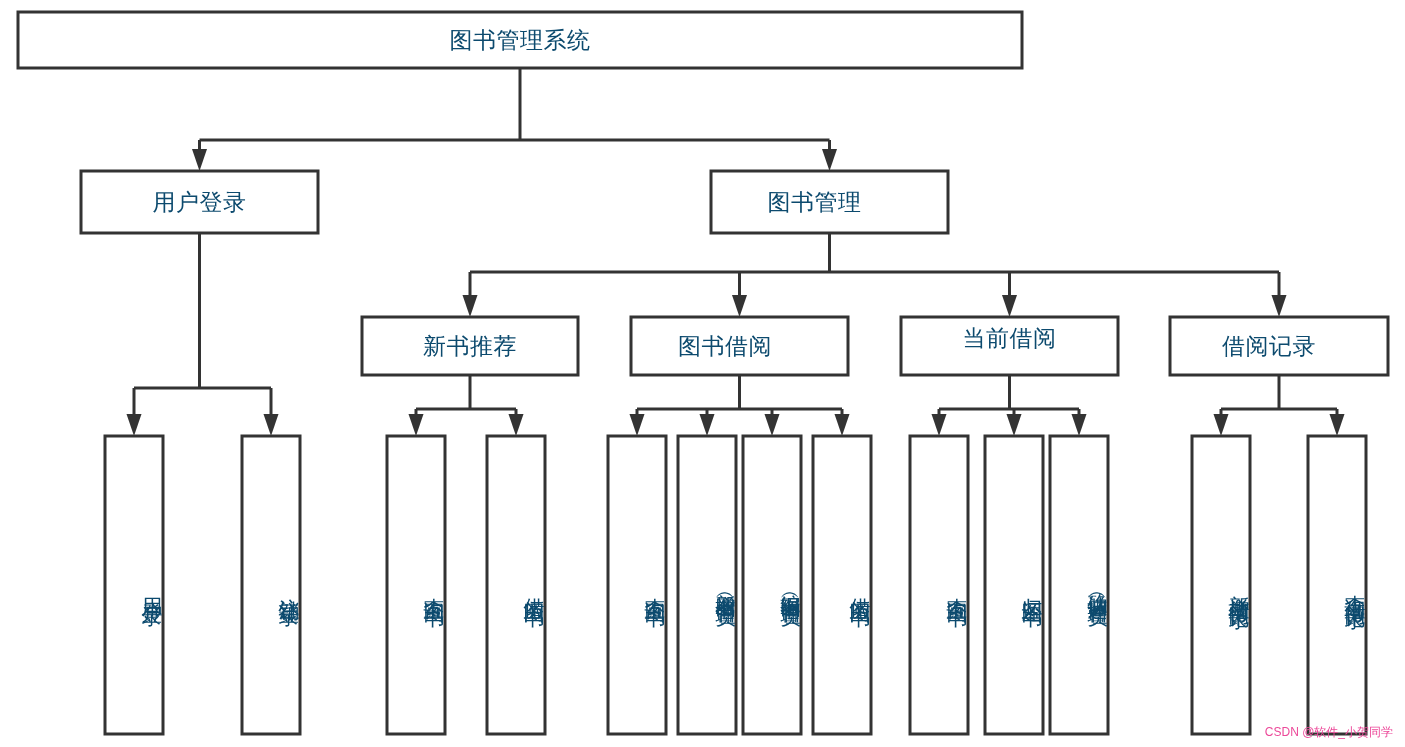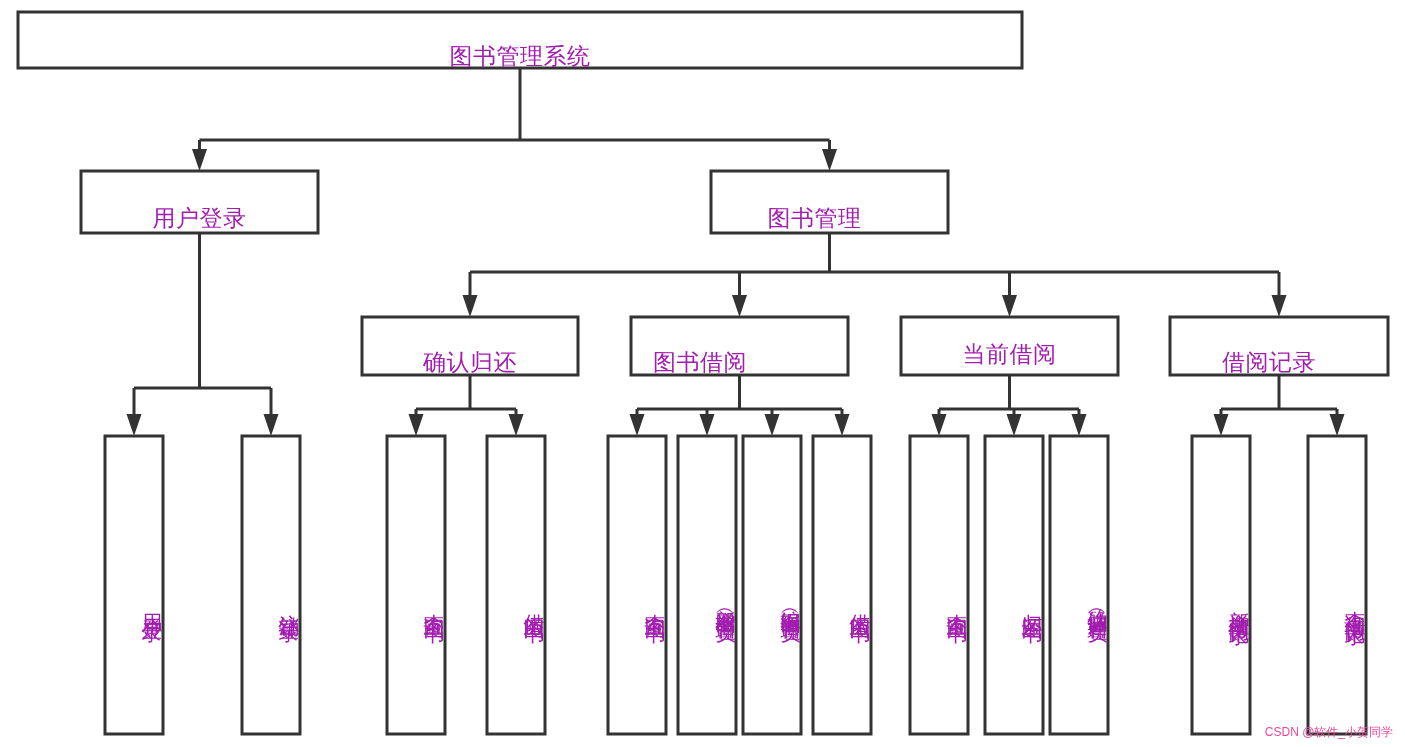--- a/index.html
+++ b/index.html
@@ -37,26 +37,25 @@
   }
   .arrow-head {
     fill: #333333;
     stroke: none;
   }
   .node-label {
     position: absolute;
     display: flex;
     align-items: center;
     justify-content: center;
-    color: #a21caf;
+    color: #0c4a6e;
     font-family: "Liberation Sans", "DejaVu Sans", sans-serif;
     pointer-events: none;
     text-align: center;
     line-height: 1.06;
-    margin-top: 16px;
   }
   .node-label.horizontal {
     font-size: 23px;
     letter-spacing: 0.5px;
   }
   .node-label.vertical {
     writing-mode: vertical-rl;
     text-orientation: upright;
     font-size: 21px;
     letter-spacing: 3px;
@@ -159,22 +158,22 @@
         <rect class="node-box" x="1050" y="436" width="58" height="298"></rect>
         <rect class="node-box" x="1192" y="436" width="58" height="298"></rect>
         <rect class="node-box" x="1308" y="436" width="58" height="298"></rect>
       </g>
   </svg>
 
   <div id="labels-layer">
       <div class="node-label horizontal" style="left: 18px; top: 12px; width: 1004px; height: 56px;">图书管理系统</div>
       <div class="node-label horizontal" style="left: 81px; top: 171px; width: 237px; height: 62px;">用户登录</div>
       <div class="node-label horizontal" style="left: 711px; top: 171px; width: 207px; height: 62px;">图书管理</div>
-      <div class="node-label horizontal" style="left: 362px; top: 317px; width: 216px; height: 58px;">确认归还</div>
-      <div class="node-label horizontal" style="left: 605px; top: 317px; width: 190px; height: 58px;">图书借阅</div>
+      <div class="node-label horizontal" style="left: 362px; top: 317px; width: 216px; height: 58px;">新书推荐</div>
+      <div class="node-label horizontal" style="left: 630px; top: 317px; width: 190px; height: 58px;">图书借阅</div>
       <div class="node-label horizontal" style="left: 901px; top: 317px; width: 217px; height: 42px;">当前借阅</div>
       <div class="node-label horizontal" style="left: 1170px; top: 317px; width: 198px; height: 58px;">借阅记录</div>
       <div class="node-label vertical" style="left: 105px; top: 436px; width: 58px; height: 298px;">用户登录</div>
       <div class="node-label vertical" style="left: 242px; top: 436px; width: 58px; height: 298px;">注销登录</div>
       <div class="node-label vertical" style="left: 387px; top: 436px; width: 58px; height: 298px;">查询图书</div>
       <div class="node-label vertical" style="left: 487px; top: 436px; width: 58px; height: 298px;">借阅图书</div>
       <div class="node-label vertical" style="left: 608px; top: 436px; width: 58px; height: 298px;">查询图书</div>
       <div class="node-label vertical tall-text" style="left: 678px; top: 436px; width: 58px; height: 298px;">新增图书（管理员）</div>
       <div class="node-label vertical tall-text" style="left: 743px; top: 436px; width: 58px; height: 298px;">编辑图书（管理员）</div>
       <div class="node-label vertical" style="left: 813px; top: 436px; width: 58px; height: 298px;">借阅图书</div>

